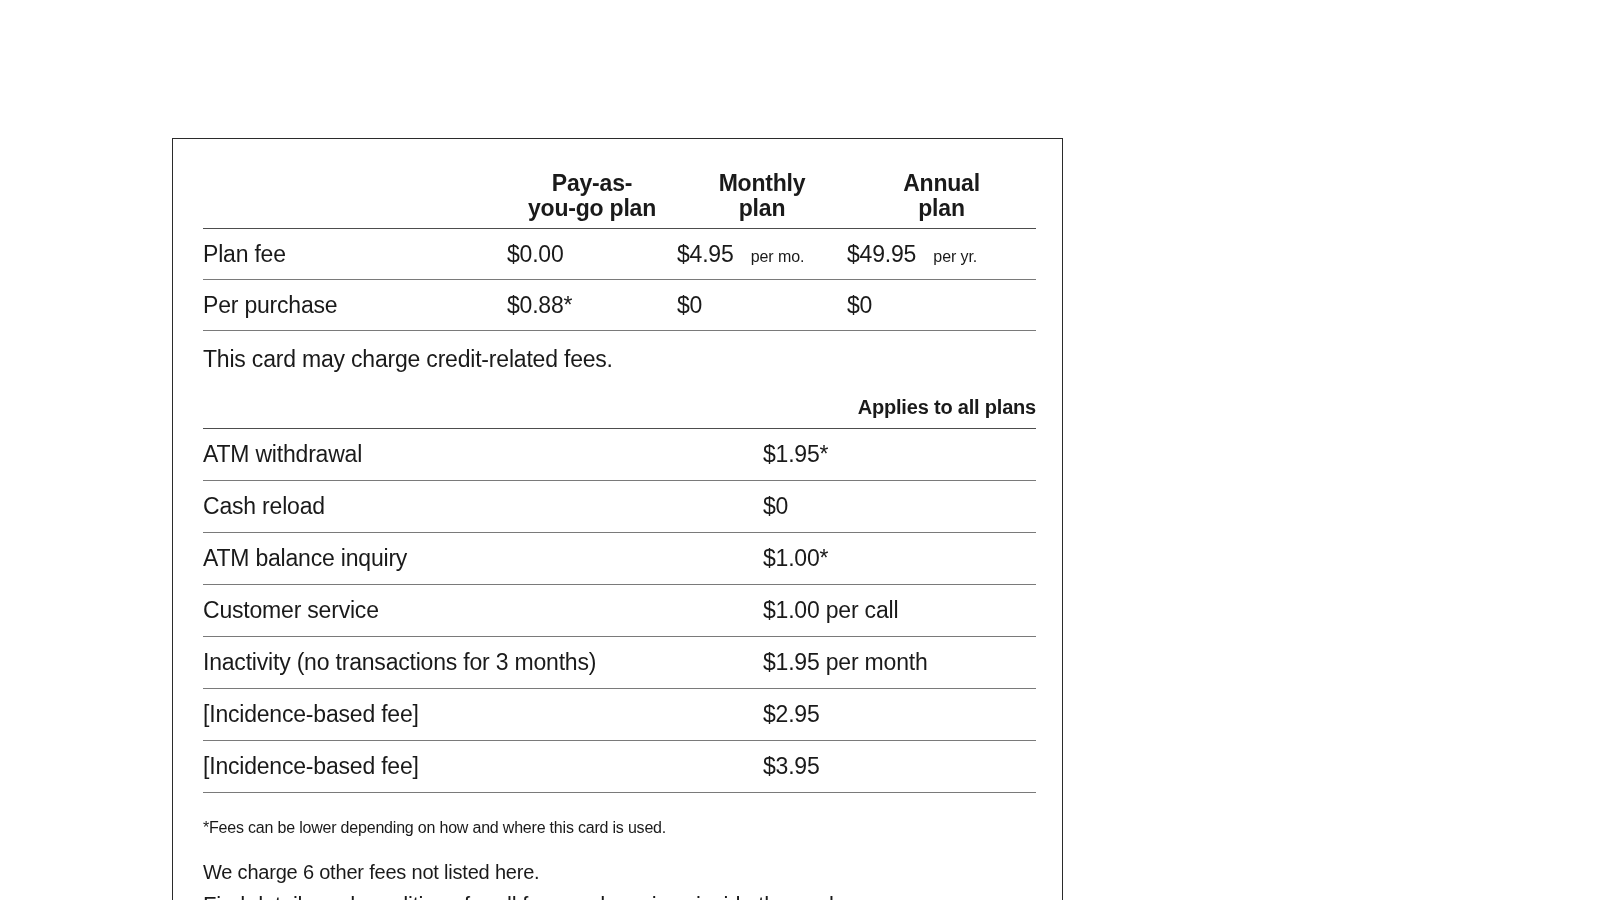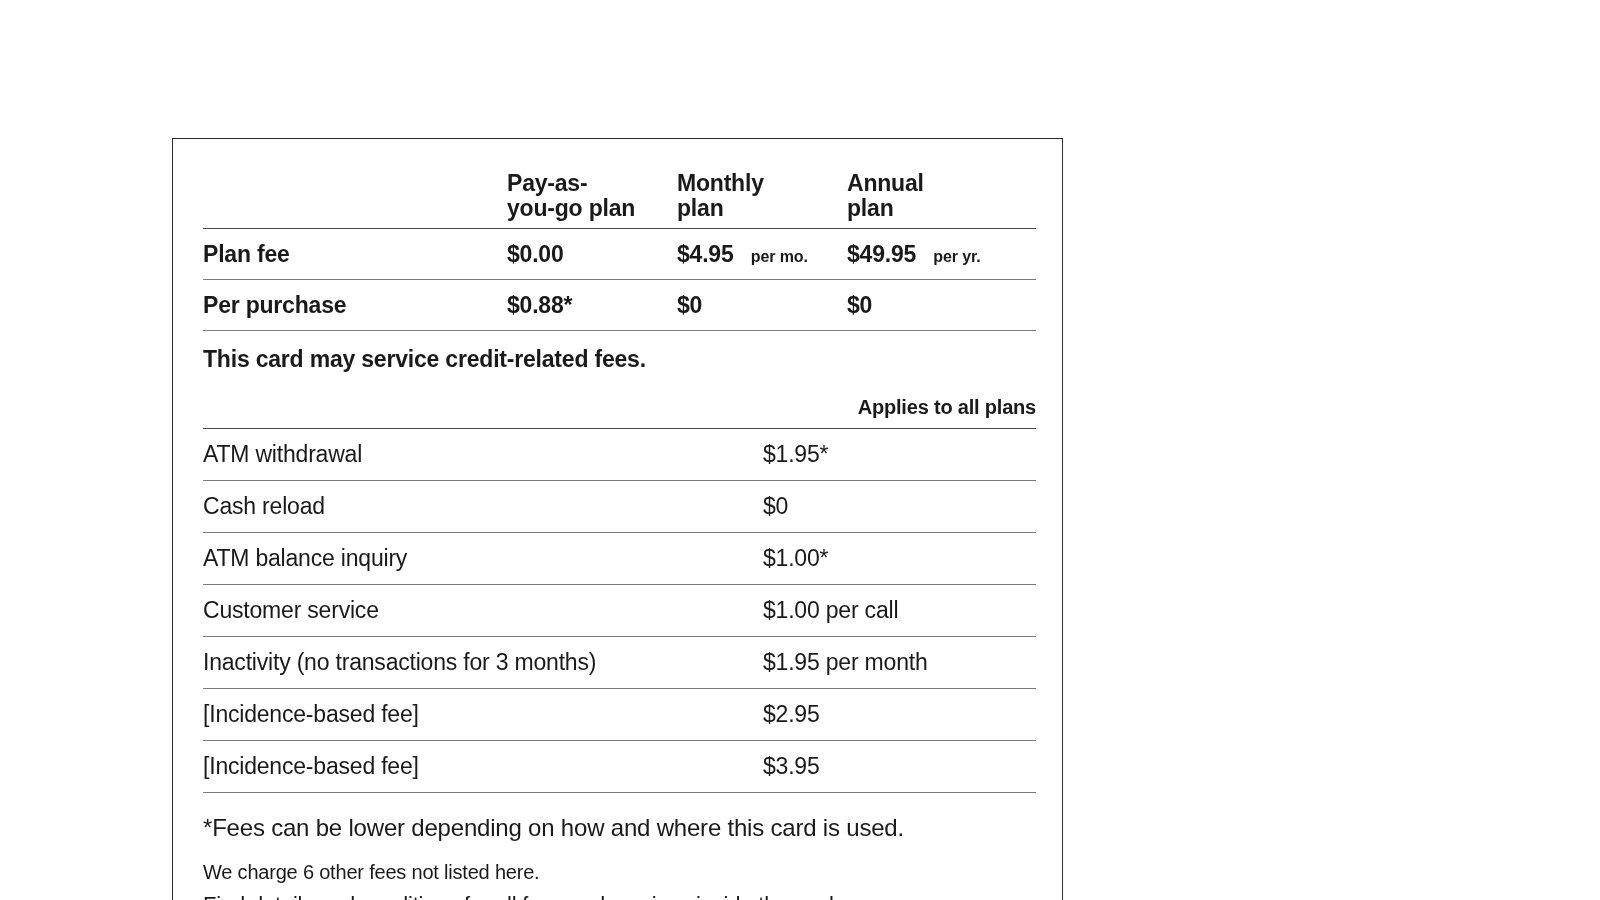--- a/index.html
+++ b/index.html
@@ -51,35 +51,35 @@
     width: 833px;
     border-collapse: collapse;
     table-layout: fixed;
   }
   .plan-table col.c-label { width: 304px; }
   .plan-table col.c-p1    { width: 170px; }
   .plan-table col.c-p2    { width: 170px; }
   .plan-table col.c-p3    { width: 189px; }
 
   .plan-table th {
-    text-align: left;
+    text-align: center;
     vertical-align: bottom;
     font-size: 23px;
     font-weight: bold;
     line-height: 25px;
     padding: 32px 0 7px 0;
     letter-spacing: -0.2px;
   }
   .plan-table th.blank { padding: 0; }
 
   .plan-table td {
     text-align: left;
     vertical-align: middle;
     font-size: 23px;
-    font-weight: bold;
+    font-weight: normal;
     height: 50px;
     padding: 0;
     letter-spacing: -0.2px;
     white-space: nowrap;
   }
   .unit {
     font-size: 16px;
     letter-spacing: -0.1px;
     padding-left: 11px;
   }
@@ -119,21 +119,21 @@
     height: 51px;
     padding: 0;
     letter-spacing: -0.2px;
     white-space: nowrap;
     margin-left: 6px;
   }
 
   
   .footnotes { padding-top: 20px; }
   .footnote {
-    font-size: 24px;
+    font-size: 16px;
     line-height: 30px;
     letter-spacing: -0.2px;
     padding-bottom: 14px;
   }
   .footnote-bold {
     font-size: 20px;
     font-weight: normal;
     line-height: 30px;
     letter-spacing: -0.2px;
   }
@@ -212,21 +212,21 @@
           <td><span>$0</span></td>
         </tr>
       </tbody>
     </table>
 
     <div class="rule"></div>
 
     <table class="plan-table">
       <tbody>
         <tr class="note-row">
-          <td colspan="4">This card may service credit-related fees.</td>
+          <td colspan="4">This card may charge credit-related fees.</td>
         </tr>
       </tbody>
     </table>
 
     <table class="applies-table">
       <colgroup>
           <col class="a-label">
           <col class="a-value">
         </colgroup>
       <thead>

